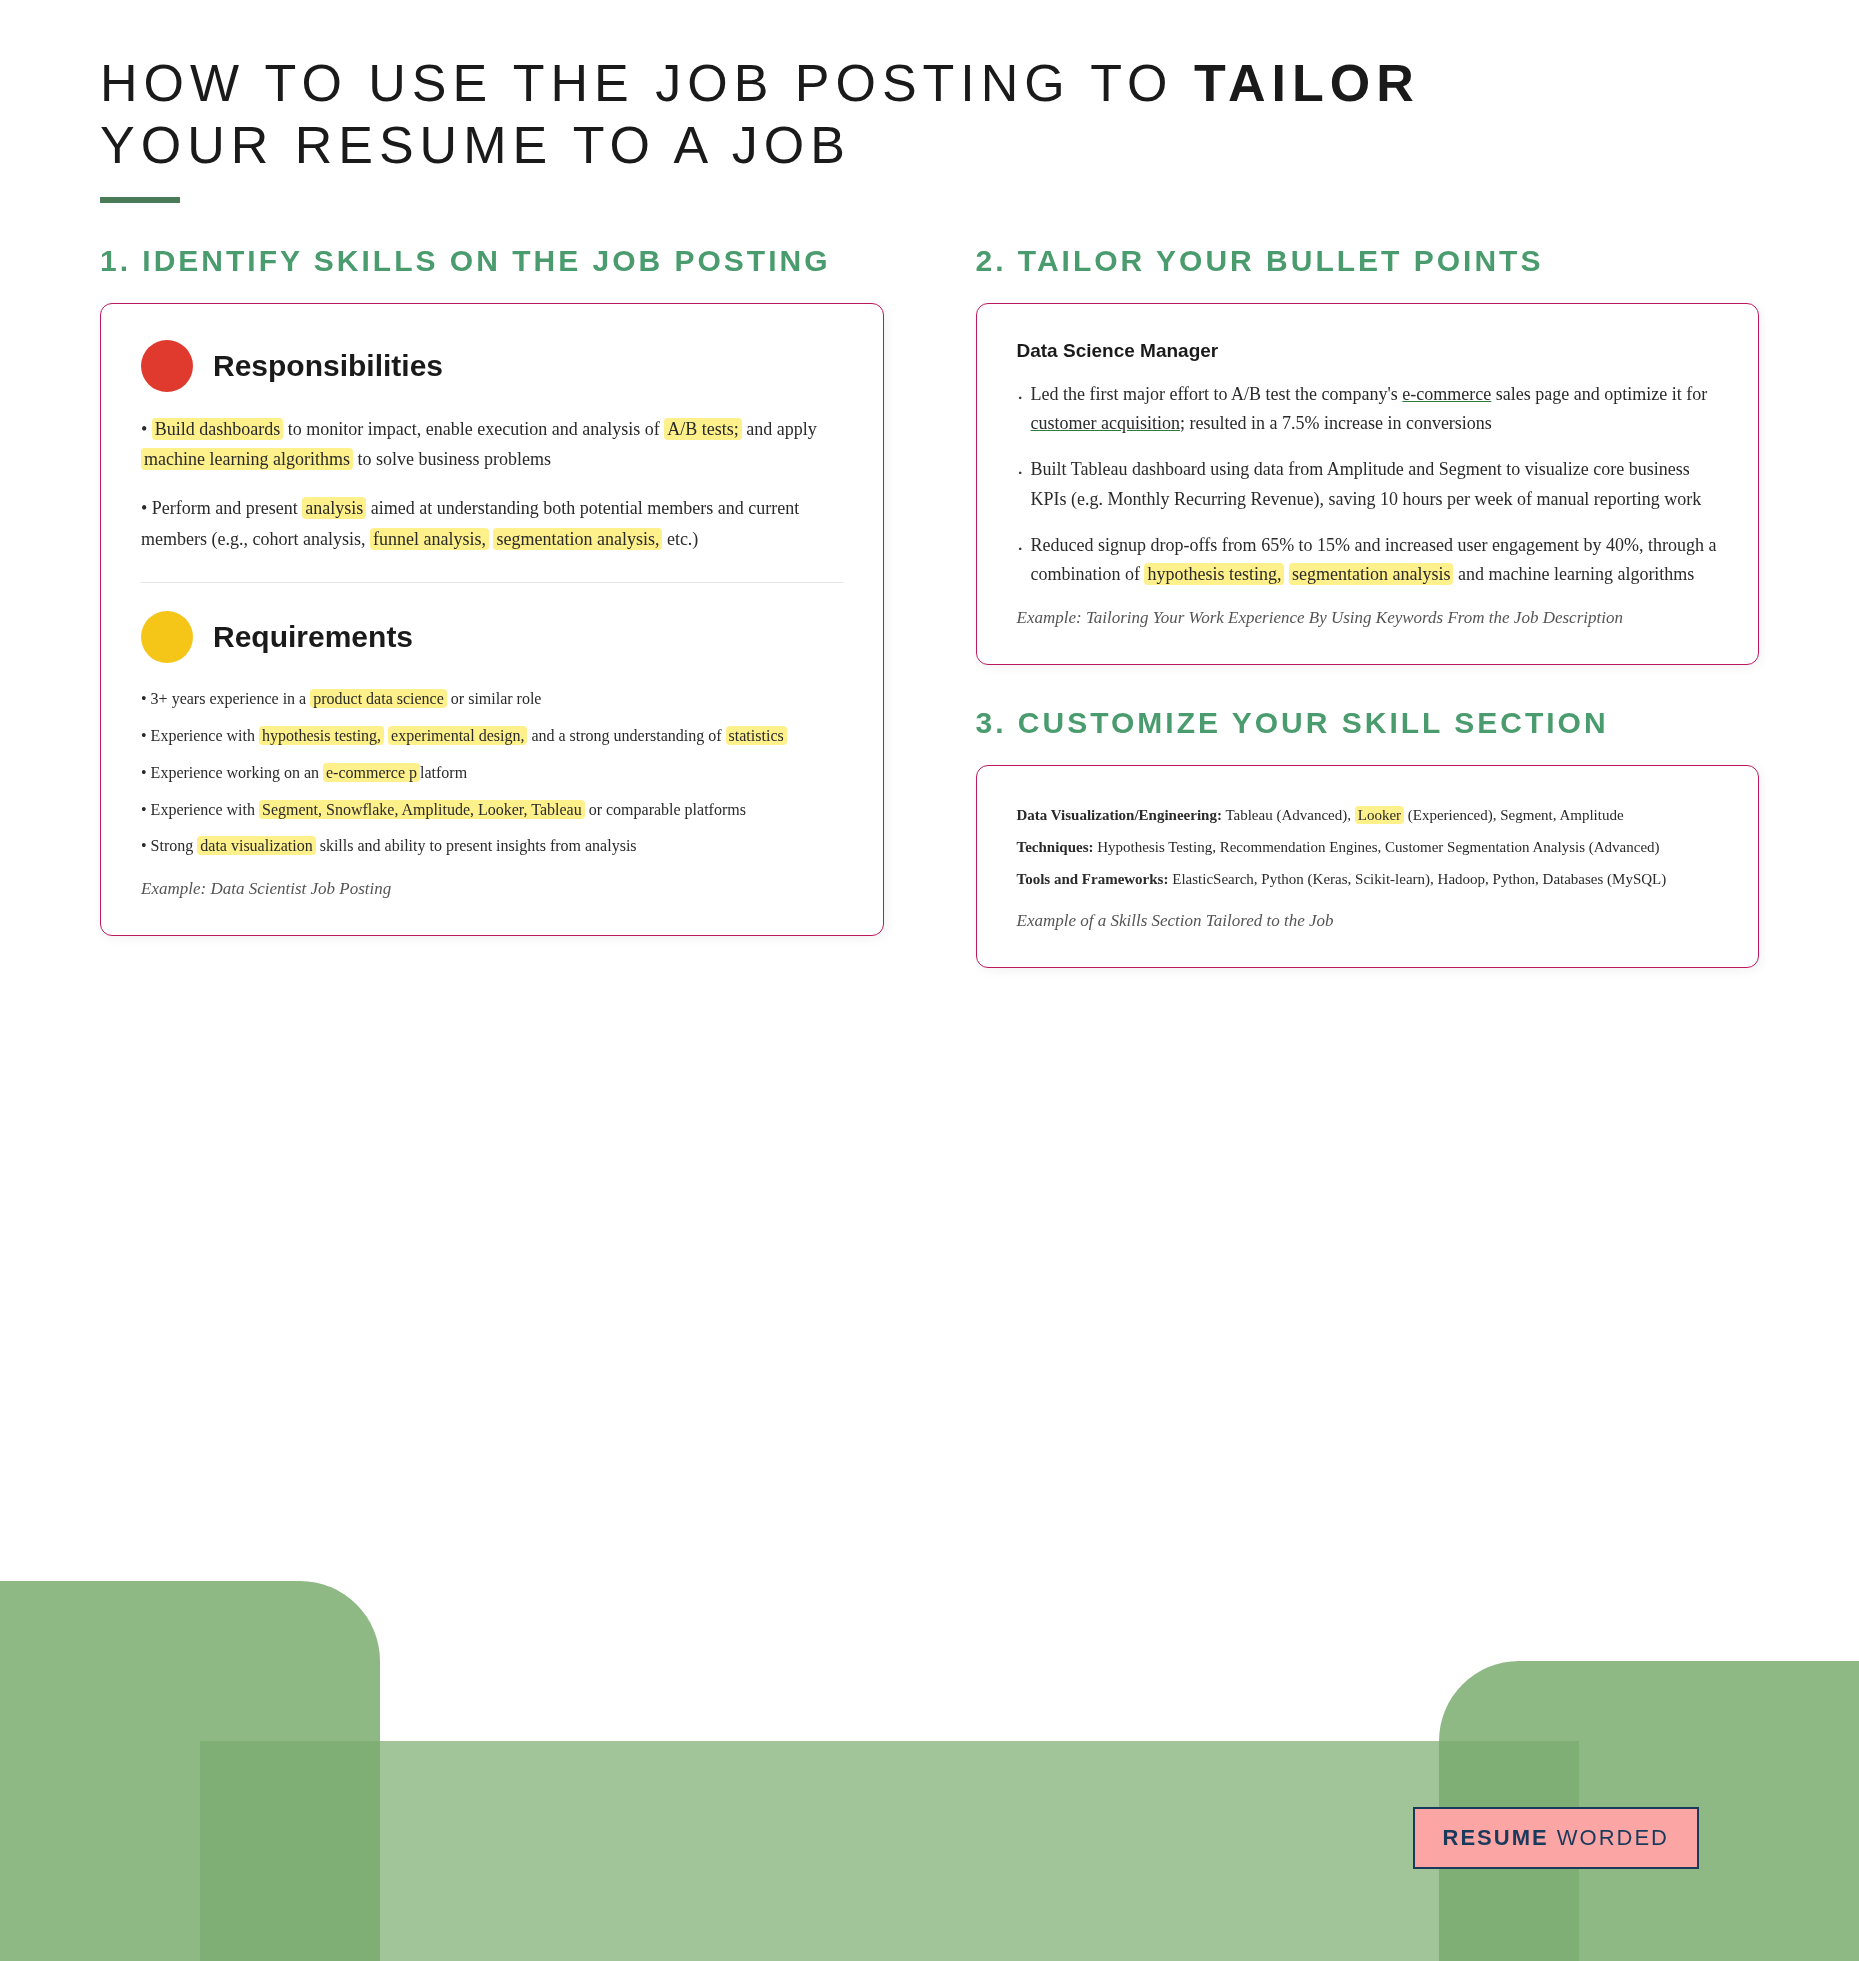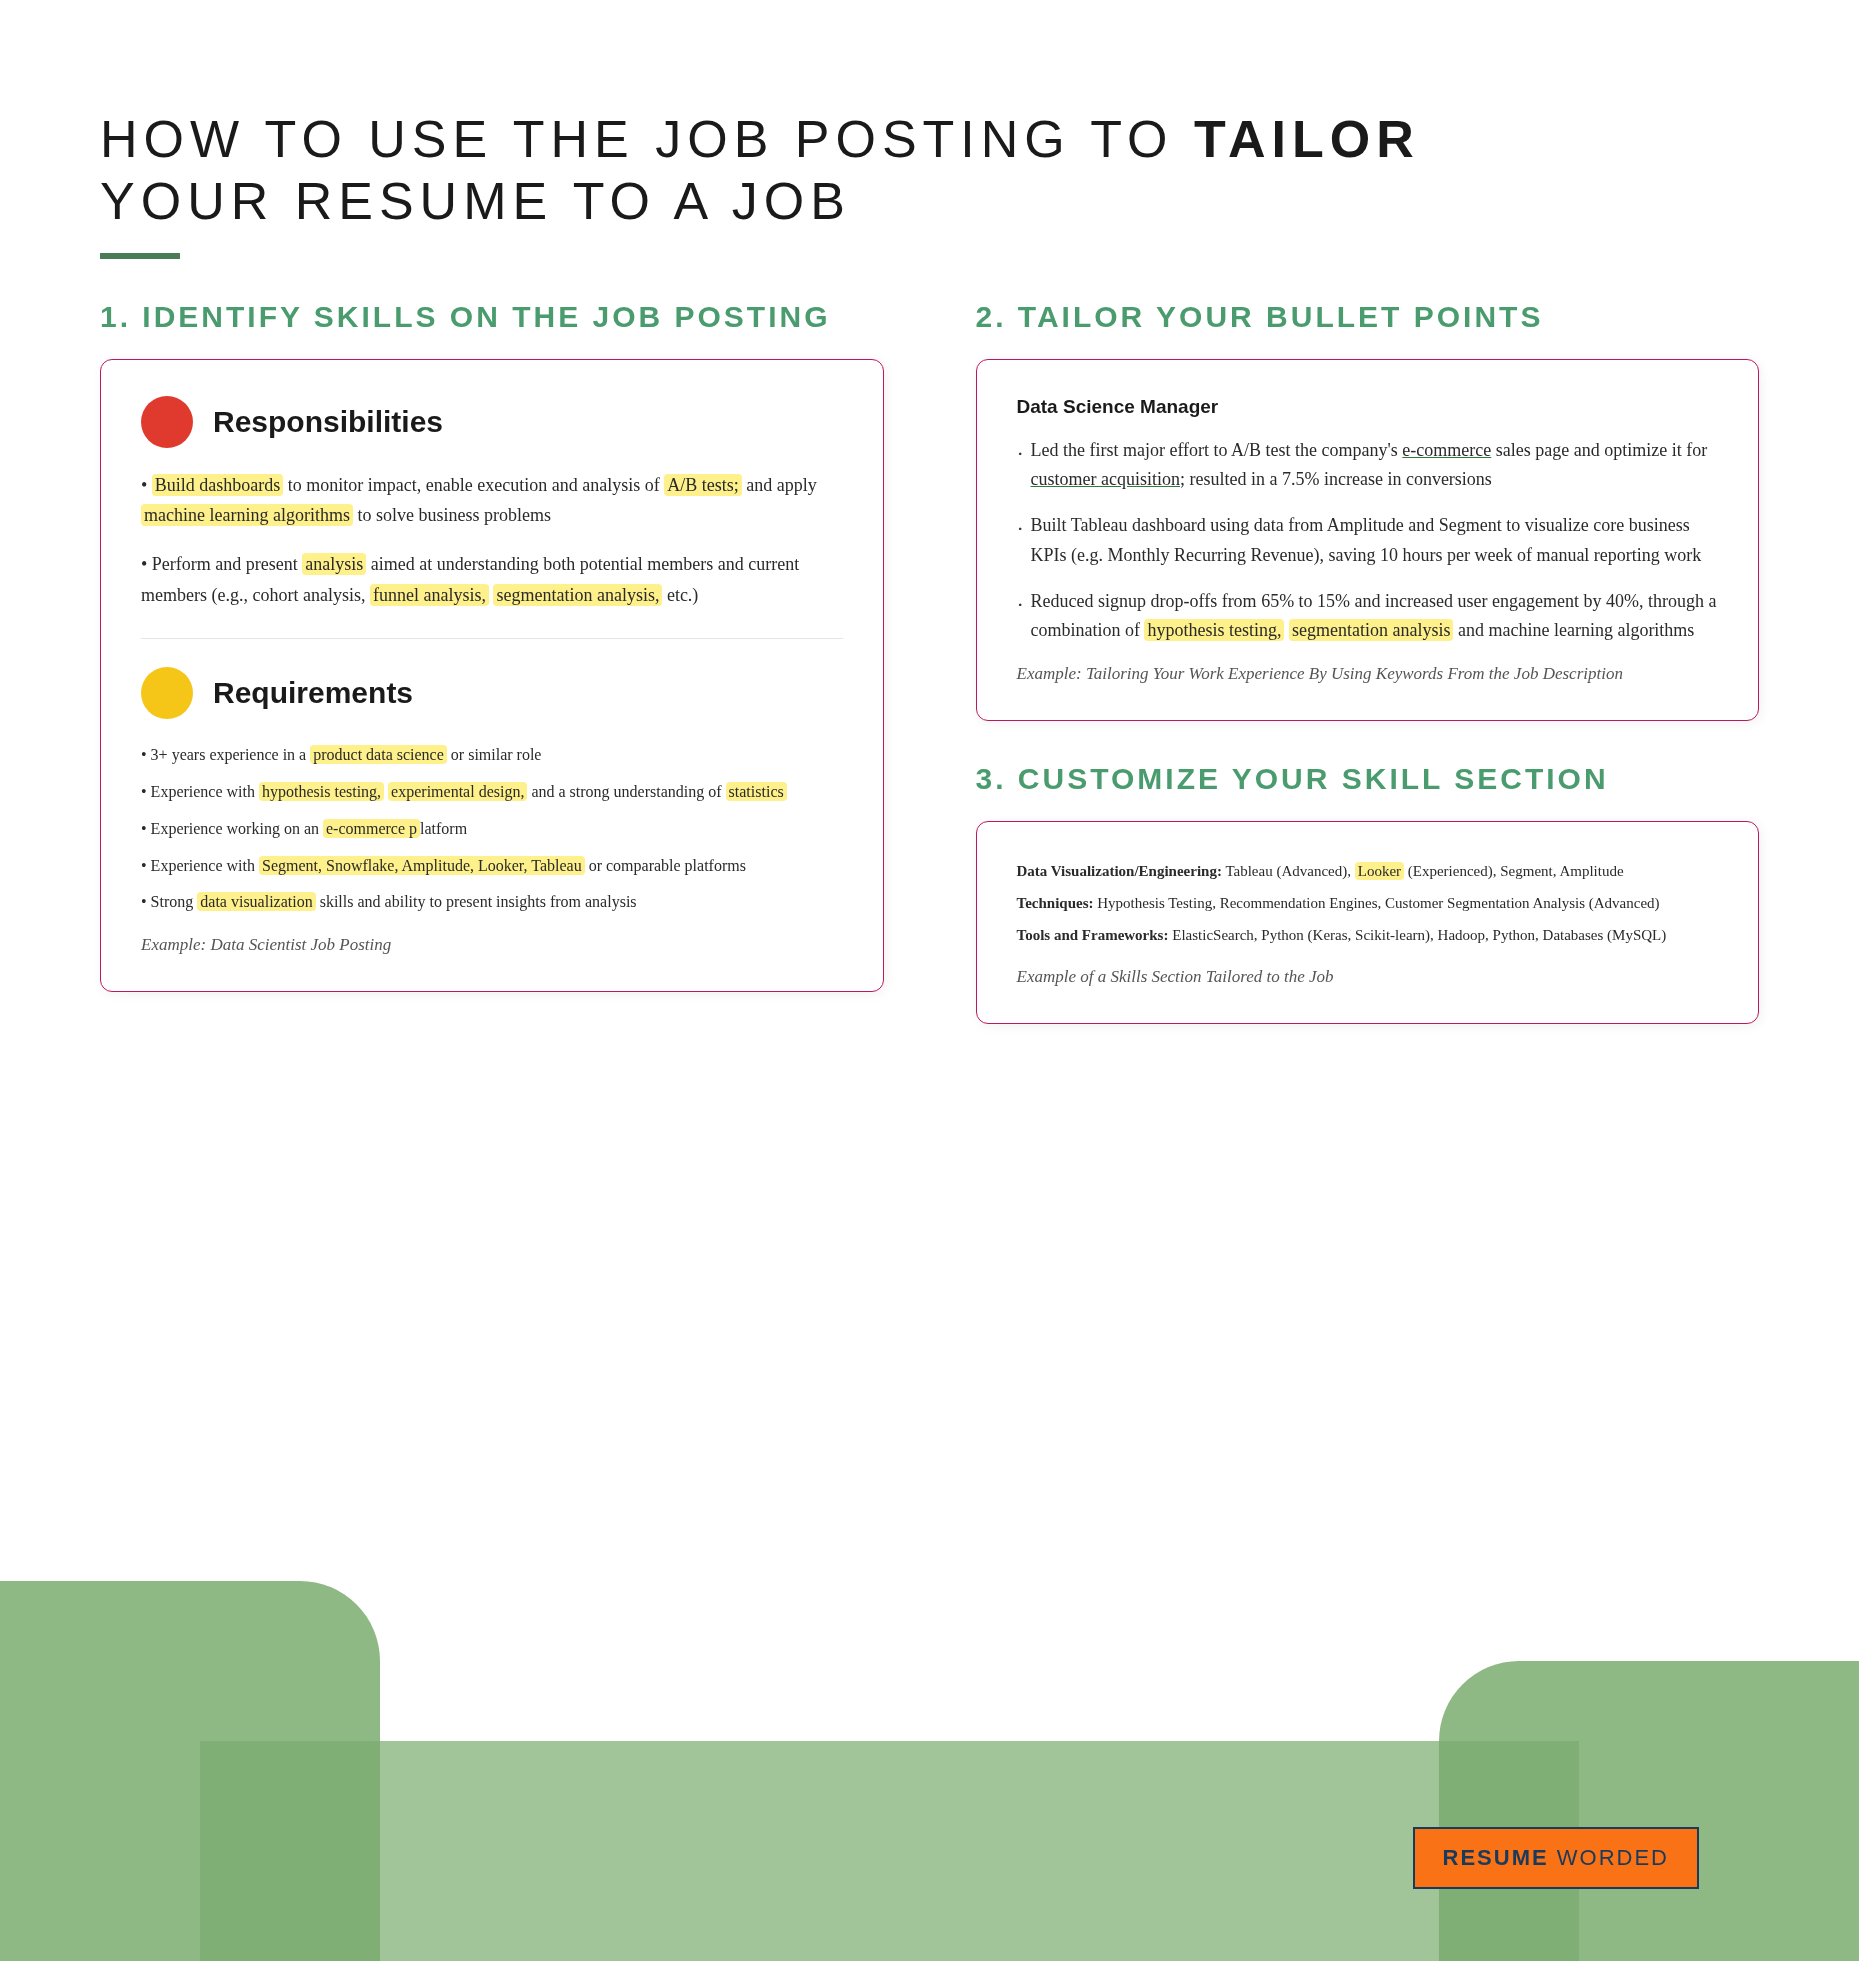--- a/index.html
+++ b/index.html
@@ -7,21 +7,21 @@
     body {
       background: #ffffff;
       font-family: 'Georgia', serif;
       width: 1859px;
       min-height: 1961px;
       position: relative;
       overflow: hidden;
     }
 
     .main-container {
-      padding: 108px 100px 60px 100px;
+      padding: 52px 100px 60px 100px;
       position: relative;
       z-index: 2;
     }
 
     
     .title-section {
       margin-bottom: 30px;
     }
 
     .title-text {
@@ -228,26 +228,26 @@
       left: 200px;
       right: 280px;
       height: 220px;
       background: #7aab6e;
       opacity: 0.7;
     }
 
     
     .resume-worded-badge {
       position: absolute;
-      bottom: 72px;
+      bottom: 92px;
       right: 160px;
       z-index: 10;
       border: 2.5px solid #1a3a5c;
       padding: 16px 28px;
-      background: #f97316;
+      background: #fca5a5;
     }
 
     .badge-text {
       font-family: 'Arial', sans-serif;
       font-size: 22px;
       letter-spacing: 2px;
       color: #1a3a5c;
     }
 
     .badge-text .bold-resume {

